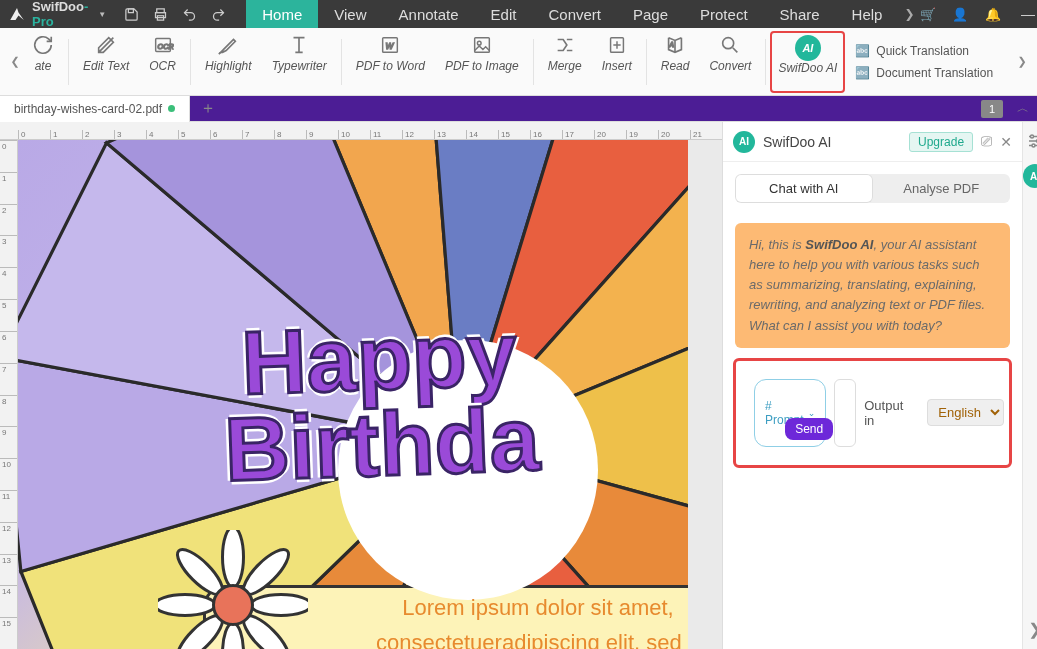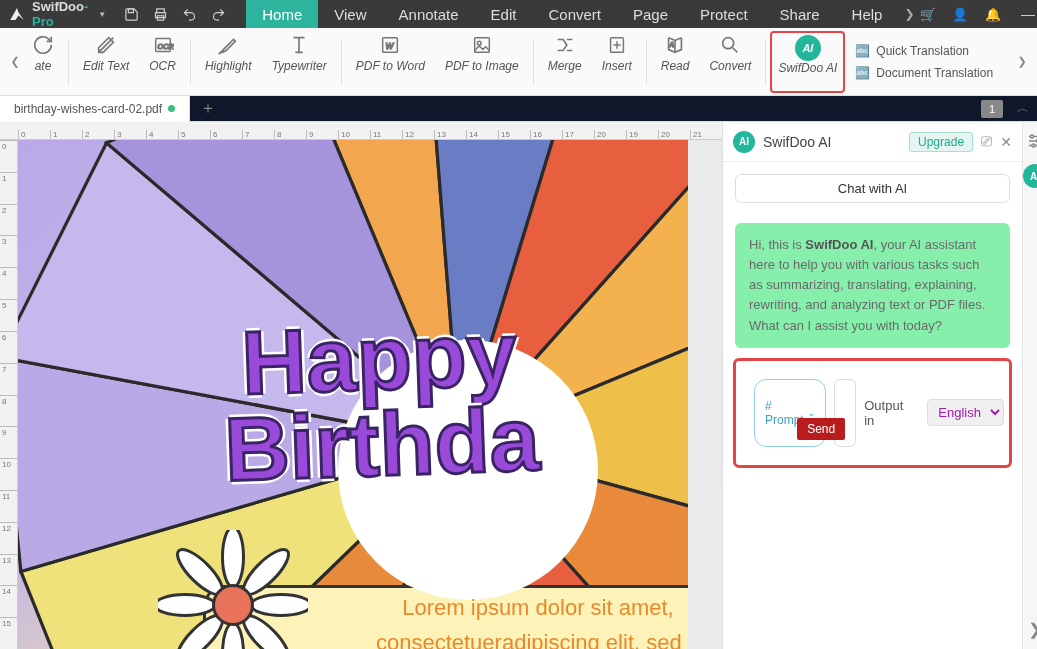--- a/index.html
+++ b/index.html
@@ -30,21 +30,21 @@
 .ribbon .grp .icn { height: 28px; display: flex; align-items: center; justify-content: center; color: #666; }
 .ribbon .grp .lbl { margin-top: 0; }
 .ribbon .sep { width: 1px; height: 46px; background: #e3e3e3; margin: 0 4px; }
 .ribbon .swifdoo-ai { border: 2px solid #e74545; border-radius: 4px; padding: 2px 6px; }
 .ribbon .ai-icn { width: 26px; height: 26px; border-radius: 50%; background: #22b79b; color:#fff; font-size:11px; font-weight:600; display:flex; align-items:center; justify-content:center; }
 .ribbon .right-links { display:flex; flex-direction:column; gap:8px; font-size:12px; color:#555; margin-left:10px; }
 .ribbon .right-links .ln { display:flex; align-items:center; gap:6px; cursor:pointer; }
 .ribbon .right-links .ln .smicn { color:#666; }
 
 
-.tabrow { height: 26px; background: #0f172a; display: flex; align-items: center; border-bottom: 1px solid #ddd; font-size: 12px; color:#555; }
+.tabrow { height: 26px; background: #4c1d95; display: flex; align-items: center; border-bottom: 1px solid #ddd; font-size: 12px; color:#555; }
 .tabrow .tab { padding: 0 14px; height: 26px; display: flex; align-items: center; gap: 6px; background:#fff; border-right:1px solid #ddd; }
 .tabrow .tab .dot { width:7px; height:7px; border-radius:50%; background:#3bbf7a; }
 .tabrow .add { padding: 0 10px; font-size: 16px; color:#888; cursor:pointer; }
 .tabrow .spacer { flex:1; }
 .tabrow .pagecount { width: 22px; height: 18px; background:#888; color:#fff; font-size:11px; display:flex; align-items:center; justify-content:center; border-radius:2px; margin-right:6px; }
 .tabrow .chev2 { color:#888; padding:0 8px; font-size:12px; }
 
 
 .main { flex:1; display:flex; overflow:hidden; }
 .canvas-area { flex:1; display:flex; flex-direction:column; background:#eaeaea; position:relative; }
@@ -66,29 +66,29 @@
 
 .ai-panel { width:300px; background:#fff; border-left:1px solid #ddd; display:flex; flex-direction:column; font-size:13px; }
 .ai-head { height:40px; display:flex; align-items:center; gap:8px; padding:0 10px; border-bottom:1px solid #eee; }
 .ai-head .ai-badge { width:22px; height:22px; border-radius:50%; background:#22b79b; color:#fff; font-size:10px; font-weight:600; display:flex; align-items:center; justify-content:center; }
 .ai-head .ai-title { flex:1; color:#444; font-size: 14px; }
 .ai-head .upgrade { background:#e5f6f2; color:#1fa98d; border:1px solid #a6e1d4; border-radius:3px; padding:2px 8px; font-size:12px; cursor:pointer; }
 .ai-head .hic { color:#888; font-size:14px; cursor:pointer; }
 .ai-tabs { display:flex; margin:12px 12px 20px; border-radius:6px; overflow:hidden; background:#eee; }
 .ai-tabs .t { flex:1; text-align:center; padding:7px 0; font-size:13px; cursor:pointer; color:#666; }
 .ai-tabs .t.active { background:#fff; color:#333; box-shadow: 0 0 0 1px #ddd inset; border-radius:6px; }
-.ai-msg { margin:0 12px; background:#86efac; border-radius:6px; padding:12px 14px; color:#6a6a6a; font-size:13px; line-height:1.55; }
+.ai-msg { margin:0 12px; background:#fdba74; border-radius:6px; padding:12px 14px; color:#6a6a6a; font-size:13px; line-height:1.55;font-style:italic; }
 .ai-msg b { color:#555; }
 .ai-bottom { margin-top:auto; padding:18px; border:3px solid #e74545; border-radius:6px; margin:10px; display:flex; flex-direction:row; gap:8px; }
 .prompt-chip { display:inline-flex; align-items:center; gap:4px; border:1px solid #8fcfe6; color:#3d9ec2; border-radius:12px; padding:2px 10px; font-size:12px; width:fit-content; cursor:pointer; }
 .msg-box { border:1px solid #ddd; border-radius:6px; height:68px; position:relative; }
 .msg-box input { border:none; width:100%; padding:8px 10px; font-size:13px; outline:none; background:transparent; color:#888; }
-.msg-box .send { position:absolute; right:10px; bottom:6px; background:#b91c1c; color:#fff; border-radius:2px; padding:4px 10px; font-size:12px; cursor:pointer; }
+.msg-box .send { position:absolute; right:22px; bottom:6px; background:#6d28d9; color:#fff; border-radius:8px; padding:4px 10px; font-size:12px; cursor:pointer; }
 .out-row { display:flex; align-items:center; gap:24px; font-size:13px; color:#555; }
-.out-row select { flex:1; border:1px solid #ddd; border-radius:4px; padding:4px 6px; font-size:13px; color:#a21caf; }
+.out-row select { flex:1; border:1px solid #ddd; border-radius:4px; padding:4px 6px; font-size:13px; color:#a16207; }
 .out-row .sendicn { color:#999; font-size:16px; cursor:pointer; }
 
 
 .gutter { width:34px; background:#f6f6f6; border-left:1px solid #e5e5e5; display:flex; flex-direction:column; align-items:center; padding-top:10px; gap:14px; }
 .gutter .gic { color:#888; cursor:pointer; }
 .gutter .ai-round { width:24px; height:24px; border-radius:50%; background:#22b79b; color:#fff; font-size:10px; font-weight:600; display:flex; align-items:center; justify-content:center; }
 .gutter .bot-chev { margin-top:auto; margin-bottom:10px; color:#888; }
 
 svg { display:block; }
 </style>
@@ -386,20 +386,21 @@
   <div class="ai-panel">
     <div class="ai-head">
       <span class="ai-badge">AI</span>
       <span class="ai-title">SwifDoo AI</span>
       <span class="upgrade">Upgrade</span>
       <span class="hic">⎚</span>
       <span class="hic">✕</span>
     </div>
     <div class="ai-tabs">
       <div class="t active">Chat with AI</div>
+      <div class="t">Analyse PDF</div>
     </div>
     <div class="ai-msg">
       <span>Hi, this is </span><b>SwifDoo AI</b><span>, your AI assistant here to help you with various tasks such as summarizing, translating, explaining, rewriting, and analyzing text or PDF files. What can I assist you with today?</span>
     </div>
     <div class="ai-bottom">
       <div class="prompt-chip">
           <span># Prompt</span>
           <span style="font-size:9px">⌄</span>
         </div>
       <div class="msg-box">

